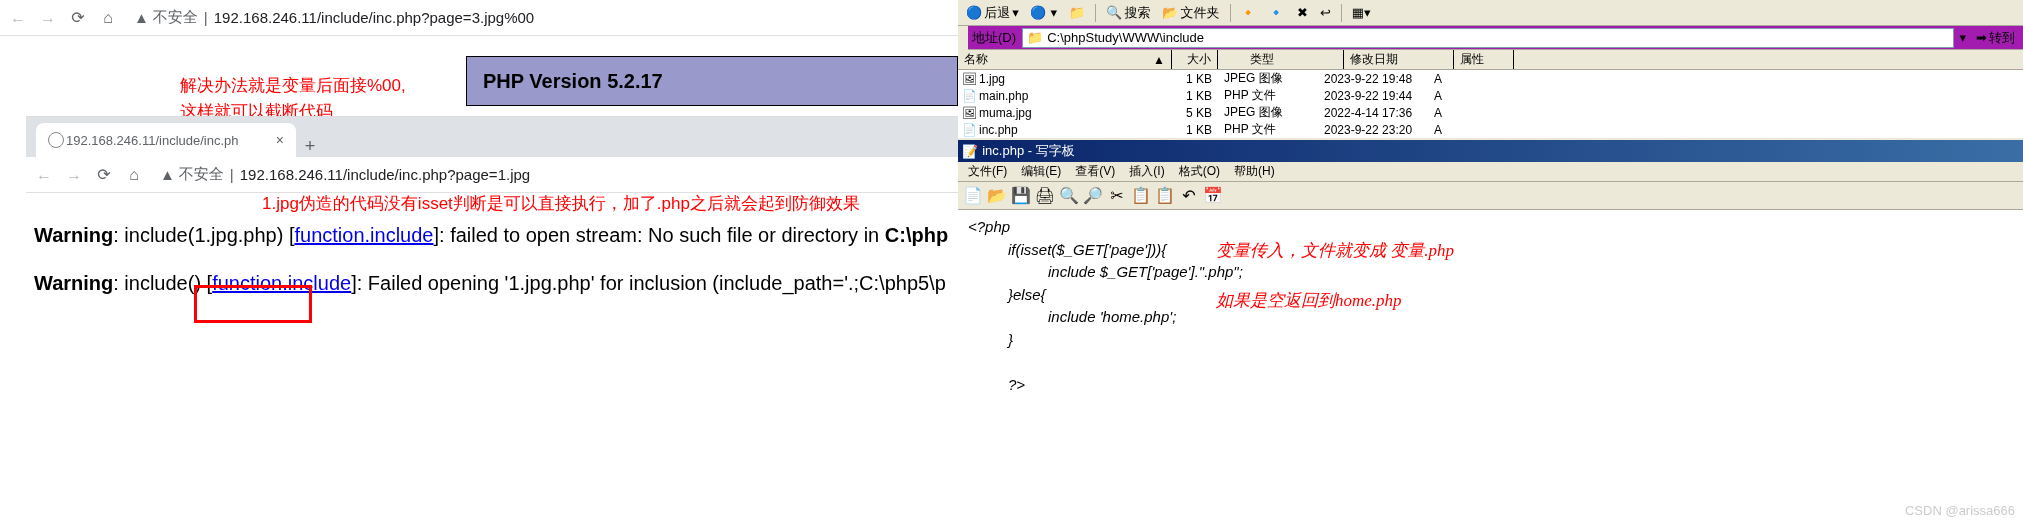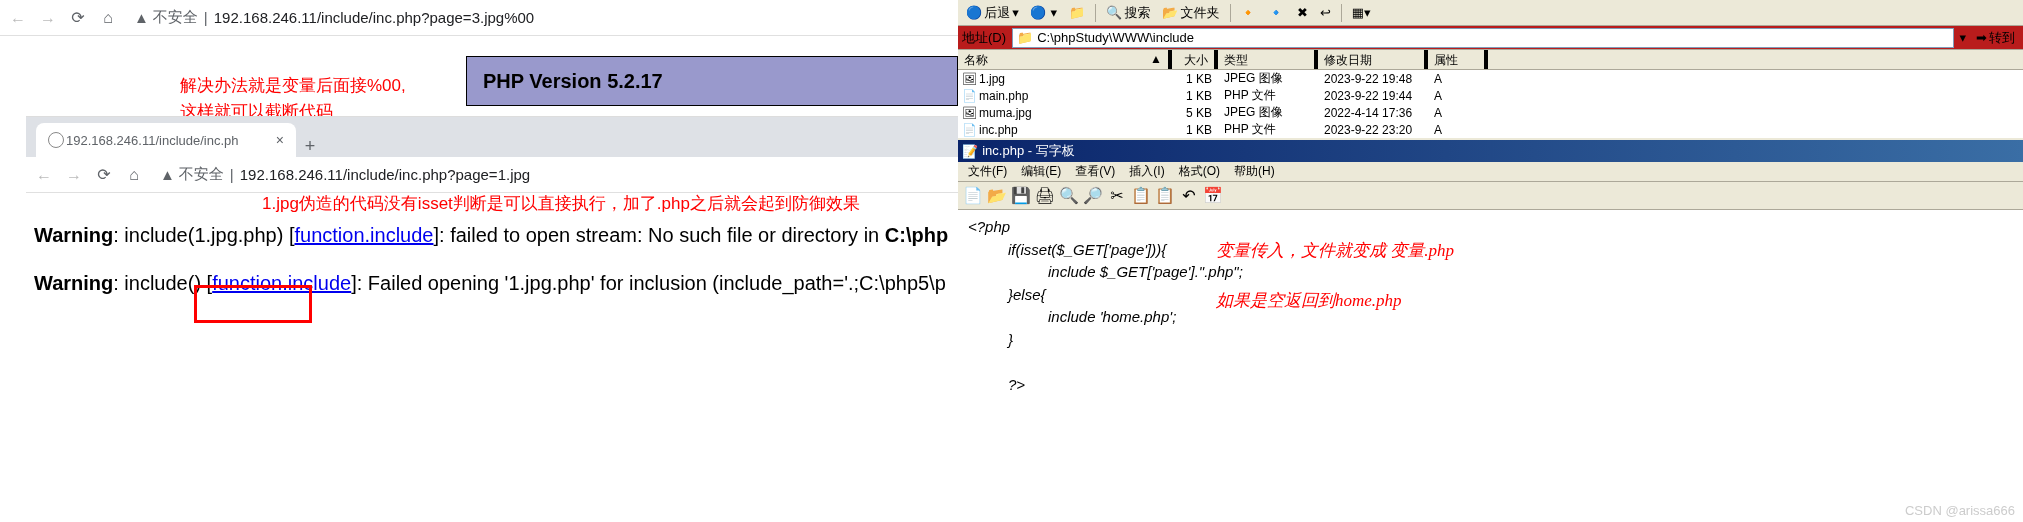--- a/index.html
+++ b/index.html
@@ -37,29 +37,29 @@
     .fn-link { color: #0000ee; text-decoration: underline; }
     .red-box { position: absolute; border: 3px solid #ff0000; width: 118px; height: 38px; left: 168px; top: 92px; }
     
     
     .right-area { position: absolute; left: 958px; top: 0; width: 1065px; height: 522px; background: #ece9d8; }
     
     .win-toolbar { height: 26px; background: #ece9d8; border-bottom: 1px solid #aca899; display: flex; align-items: center; padding: 0 4px; gap: 4px; font-size: 13px; }
     .win-btn { display: flex; align-items: center; gap: 2px; padding: 2px 4px; }
     .win-sep { width: 1px; height: 18px; background: #aca899; margin: 0 2px; }
     
-    .addr-bar { height: 24px; background: #b91c1c; border-bottom: 1px solid #aca899; display: flex; align-items: center; padding: 0 4px; font-size: 13px; gap: 6px; }
+    .addr-bar { height: 24px; background: #a21caf; border-bottom: 1px solid #aca899; display: flex; align-items: center; padding: 0 4px; font-size: 13px; gap: 6px; margin-left: 10px; }
     .addr-input { flex: 1; background: #fff; border: 1px solid #7f9db9; height: 20px; display: flex; align-items: center; padding: 0 4px; gap: 4px; }
     .go-btn { display: flex; align-items: center; gap: 2px; padding: 0 4px; }
     
     .file-header { height: 20px; background: #ece9d8; display: flex; border-bottom: 1px solid #aca899; font-size: 12px; }
-    .fh-col { border-right: 4px solid #000000; padding: 2px 6px; display: flex; align-items: flex-start; gap: 32px; }
+    .fh-col { border-right: 1px solid #000000; padding: 2px 6px; display: flex; align-items: center; gap: 32px; }
     .fh-name { width: 214px; }
     .fh-size { width: 46px; justify-content: flex-end; }
-    .fh-type { width: 100px; }
+    .fh-type { width: 100px; margin-left: 26px; }
     .fh-date { width: 110px; }
     .fh-attr { width: 60px; }
     
     .file-list { background: #fff; height: 68px; font-size: 12px; }
     .file-row { display: flex; height: 17px; align-items: center; }
     .fc-name { width: 214px; padding-left: 4px; display: flex; align-items: center; gap: 3px; }
     .fc-size { width: 46px; text-align: right; padding-right: 6px; }
     .fc-type { width: 100px; padding-left: 6px; }
     .fc-date { width: 110px; padding-left: 6px; }
     .fc-attr { width: 60px; padding-left: 6px; }

